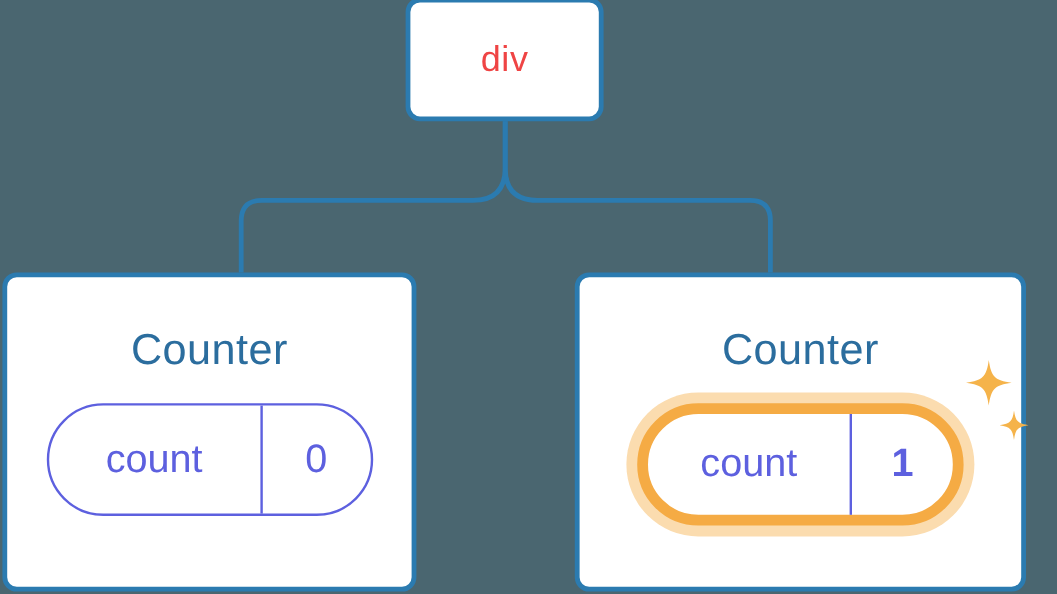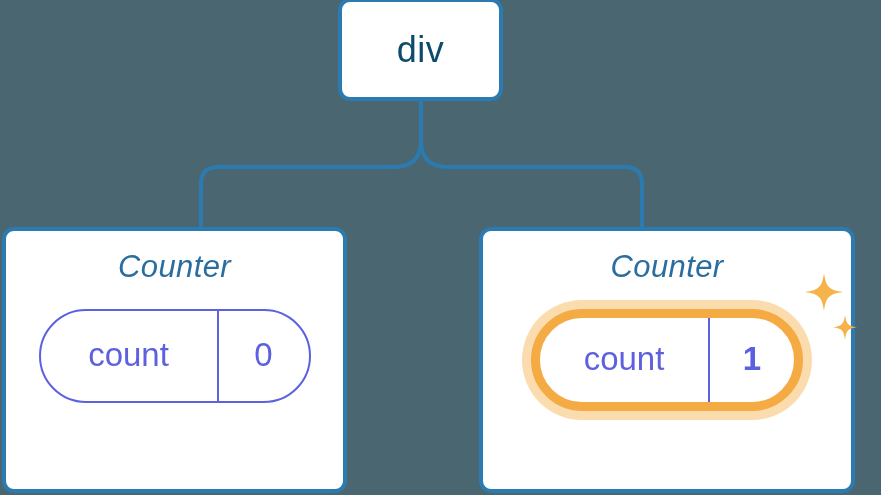--- a/index.html
+++ b/index.html
@@ -39,22 +39,22 @@
   .node-root {
     left: 338px;
     top: -2px;
     width: 165px;
     height: 103px;
     display: flex;
     align-items: center;
     justify-content: center;
   }
   .node-label-root {
-    font-size: 36px;
-    color: #0c4a6e;
+    font-size: 30px;
+    color: #ef4444;
     letter-spacing: .5px;
     line-height: 1;
     text-align: right;
   }
 
   .node-card {
     display: flex;
     flex-direction: column;
     align-items: center;
   }
@@ -64,26 +64,25 @@
     width: 345px;
     height: 266px;
   }
   .node-right {
     left: 479px;
     top: 227px;
     width: 376px;
     height: 266px;
   }
   .node-title {
-    margin-top: 20px;
-    font-size: 31px;
+    margin-top: 42px;
+    font-size: 36px;
     color: #2b6d9e;
     letter-spacing: .4px;
     line-height: 1;
-    font-style: italic;
   }
 
   
   .pill-wrap {
     position: relative;
     margin-top: 27px;
     display: flex;
     align-items: center;
   }
   .pill {

